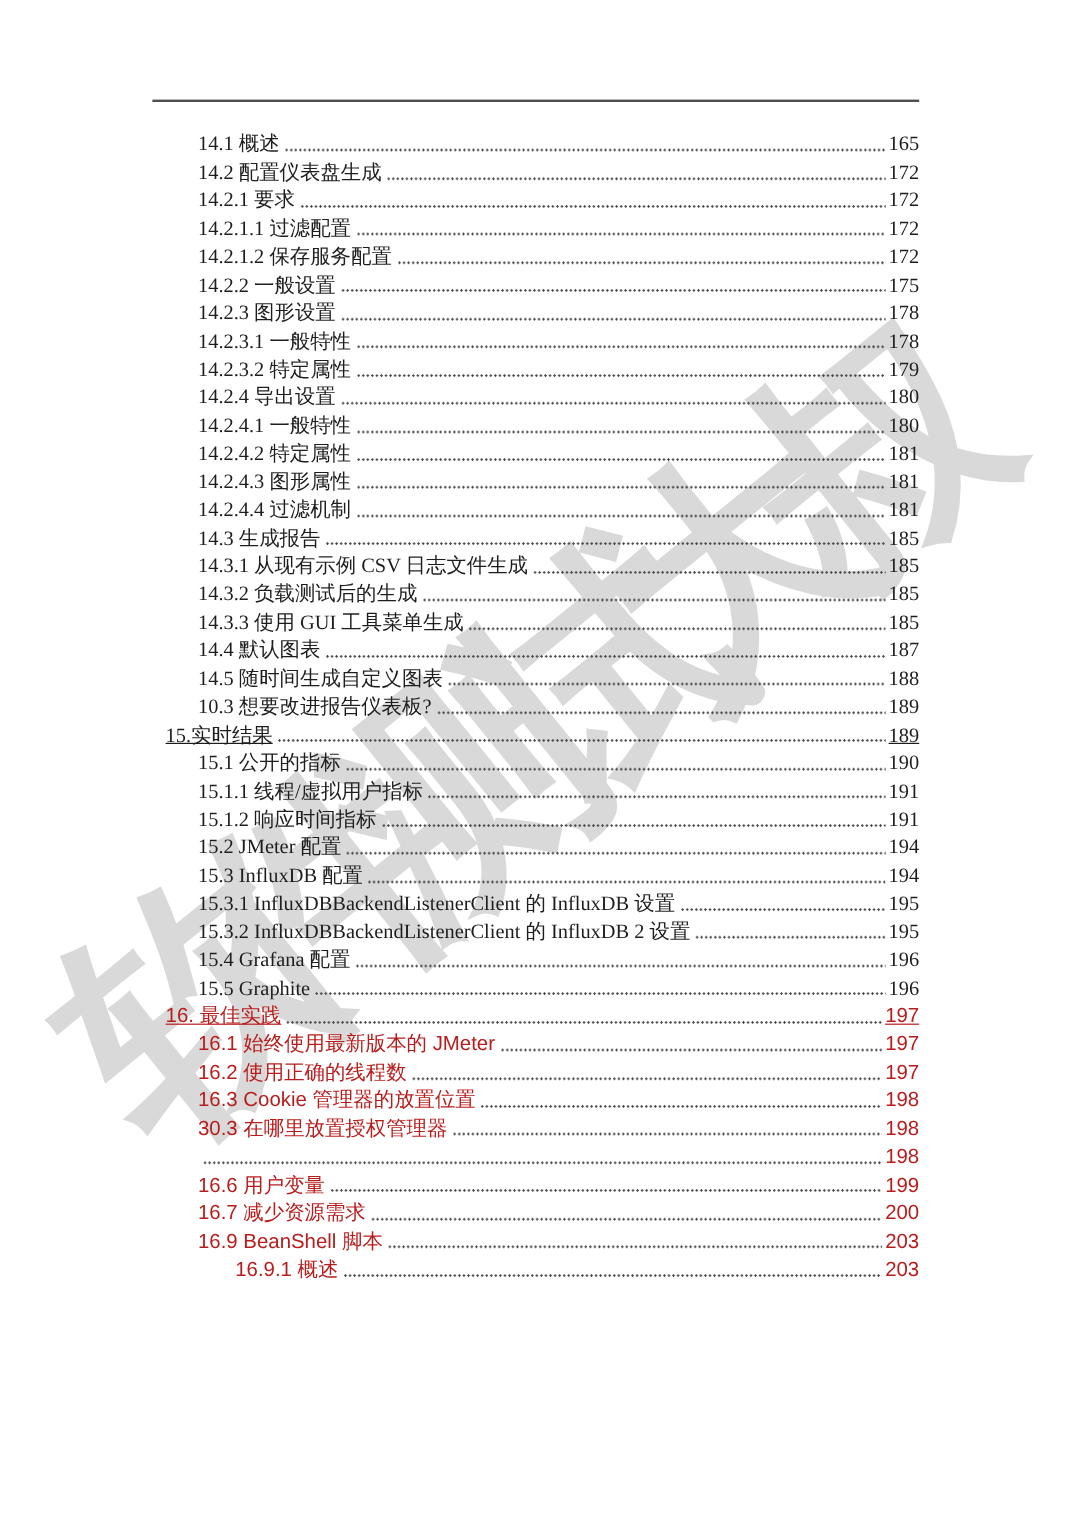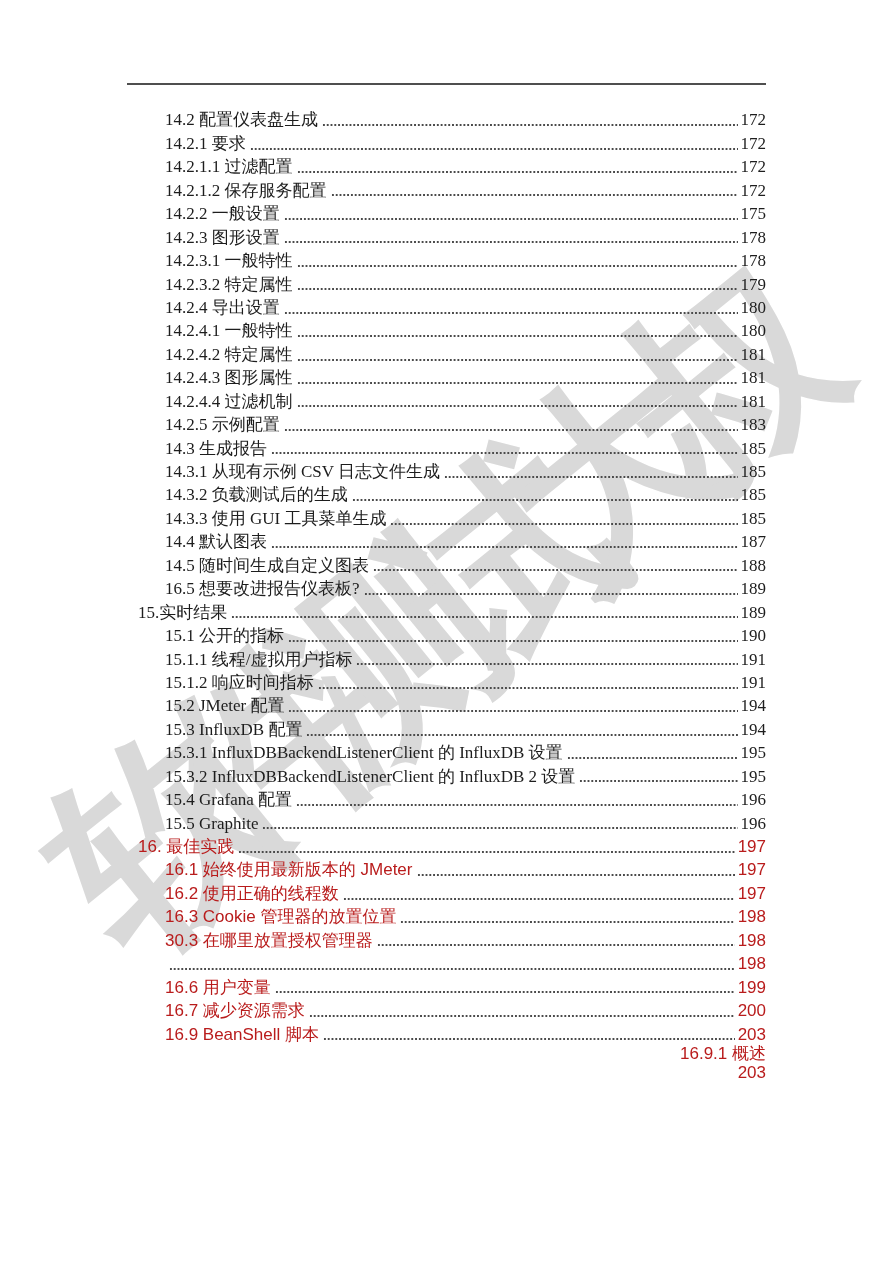--- a/index.html
+++ b/index.html
@@ -70,36 +70,41 @@
     background-repeat: repeat-x;
     background-position: left bottom 3.5px;
     min-width: 8px;
   }
   .row .pagenum {
     flex: 0 0 auto;
     padding-bottom: 2px;
     line-height: 1;
     text-align: right;
   }
-  .indent-0 { padding-left: 11px; }
+  .indent-0 { padding-left: 11px; text-decoration: underline; }
   .indent-1 { padding-left: 38px; }
-  .indent-2 { padding-left: 69px; flex-direction: column; }
+  .indent-2 { padding-left: 69px; }
   .sans, .sans .label, .sans .pagenum {
     font-family: "Liberation Sans", sans-serif;
     color: #b91c1c;
   }
 </style>
 </head>
 <body>
 
 <div id="page">
   <div id="watermark">软件测试大叔</div>
   <div id="header-rule"></div>
   <div id="toc">
       <div class="row indent-1">
+        <span class="label">14.1 概述</span>
+        <span class="leader"></span>
+        <span class="pagenum">165</span>
+      </div>
+      <div class="row indent-1">
         <span class="label">14.2 配置仪表盘生成</span>
         <span class="leader"></span>
         <span class="pagenum">172</span>
       </div>
       <div class="row indent-1">
         <span class="label">14.2.1 要求</span>
         <span class="leader"></span>
         <span class="pagenum">172</span>
       </div>
       <div class="row indent-1">
@@ -151,25 +156,20 @@
         <span class="label">14.2.4.3 图形属性</span>
         <span class="leader"></span>
         <span class="pagenum">181</span>
       </div>
       <div class="row indent-1">
         <span class="label">14.2.4.4 过滤机制</span>
         <span class="leader"></span>
         <span class="pagenum">181</span>
       </div>
       <div class="row indent-1">
-        <span class="label">14.2.5 示例配置</span>
-        <span class="leader"></span>
-        <span class="pagenum">183</span>
-      </div>
-      <div class="row indent-1">
         <span class="label">14.3 生成报告</span>
         <span class="leader"></span>
         <span class="pagenum">185</span>
       </div>
       <div class="row indent-1">
         <span class="label">14.3.1 从现有示例 CSV 日志文件生成</span>
         <span class="leader"></span>
         <span class="pagenum">185</span>
       </div>
       <div class="row indent-1">
@@ -186,21 +186,21 @@
         <span class="label">14.4 默认图表</span>
         <span class="leader"></span>
         <span class="pagenum">187</span>
       </div>
       <div class="row indent-1">
         <span class="label">14.5 随时间生成自定义图表</span>
         <span class="leader"></span>
         <span class="pagenum">188</span>
       </div>
       <div class="row indent-1">
-        <span class="label">16.5 想要改进报告仪表板?</span>
+        <span class="label">10.3 想要改进报告仪表板?</span>
         <span class="leader"></span>
         <span class="pagenum">189</span>
       </div>
       <div class="row indent-0">
         <span class="label">15.实时结果</span>
         <span class="leader"></span>
         <span class="pagenum">189</span>
       </div>
       <div class="row indent-1">
         <span class="label">15.1 公开的指标</span>

